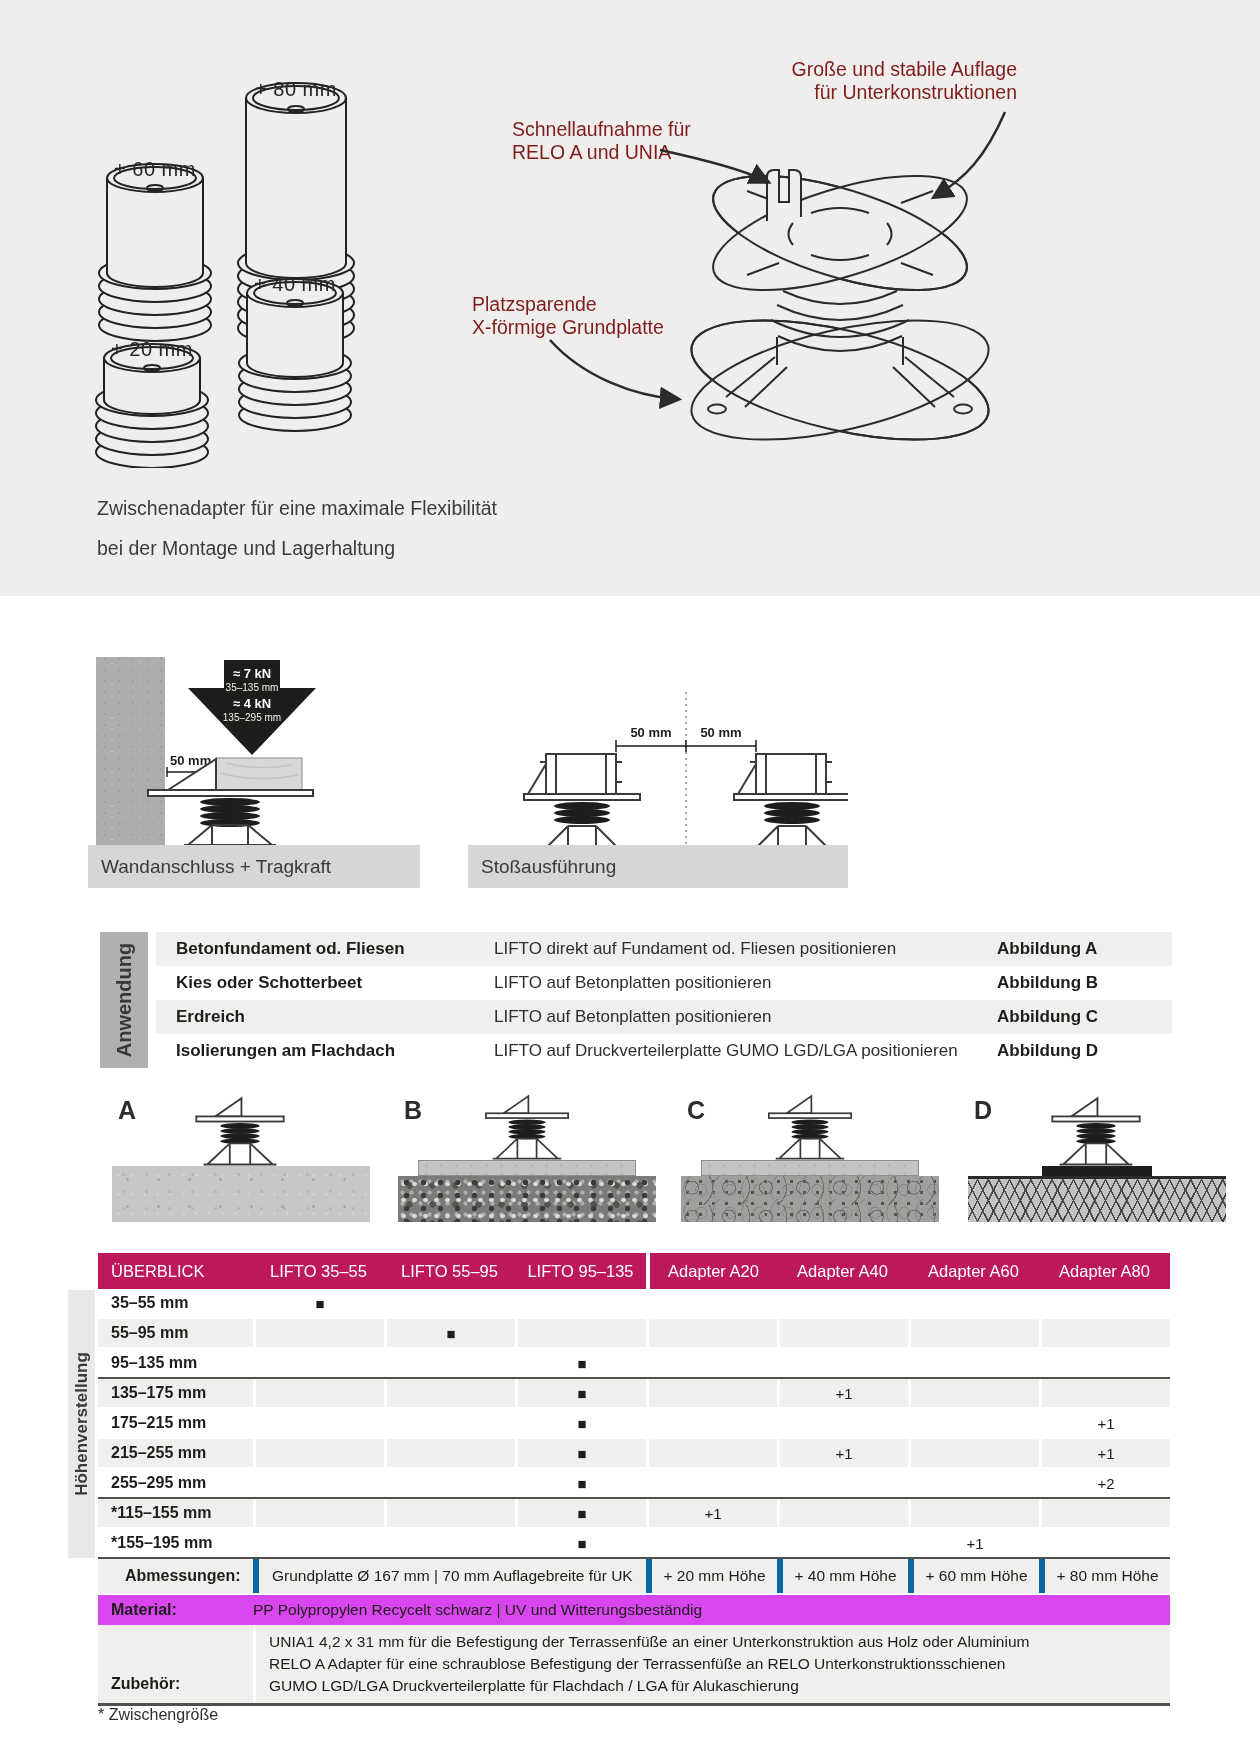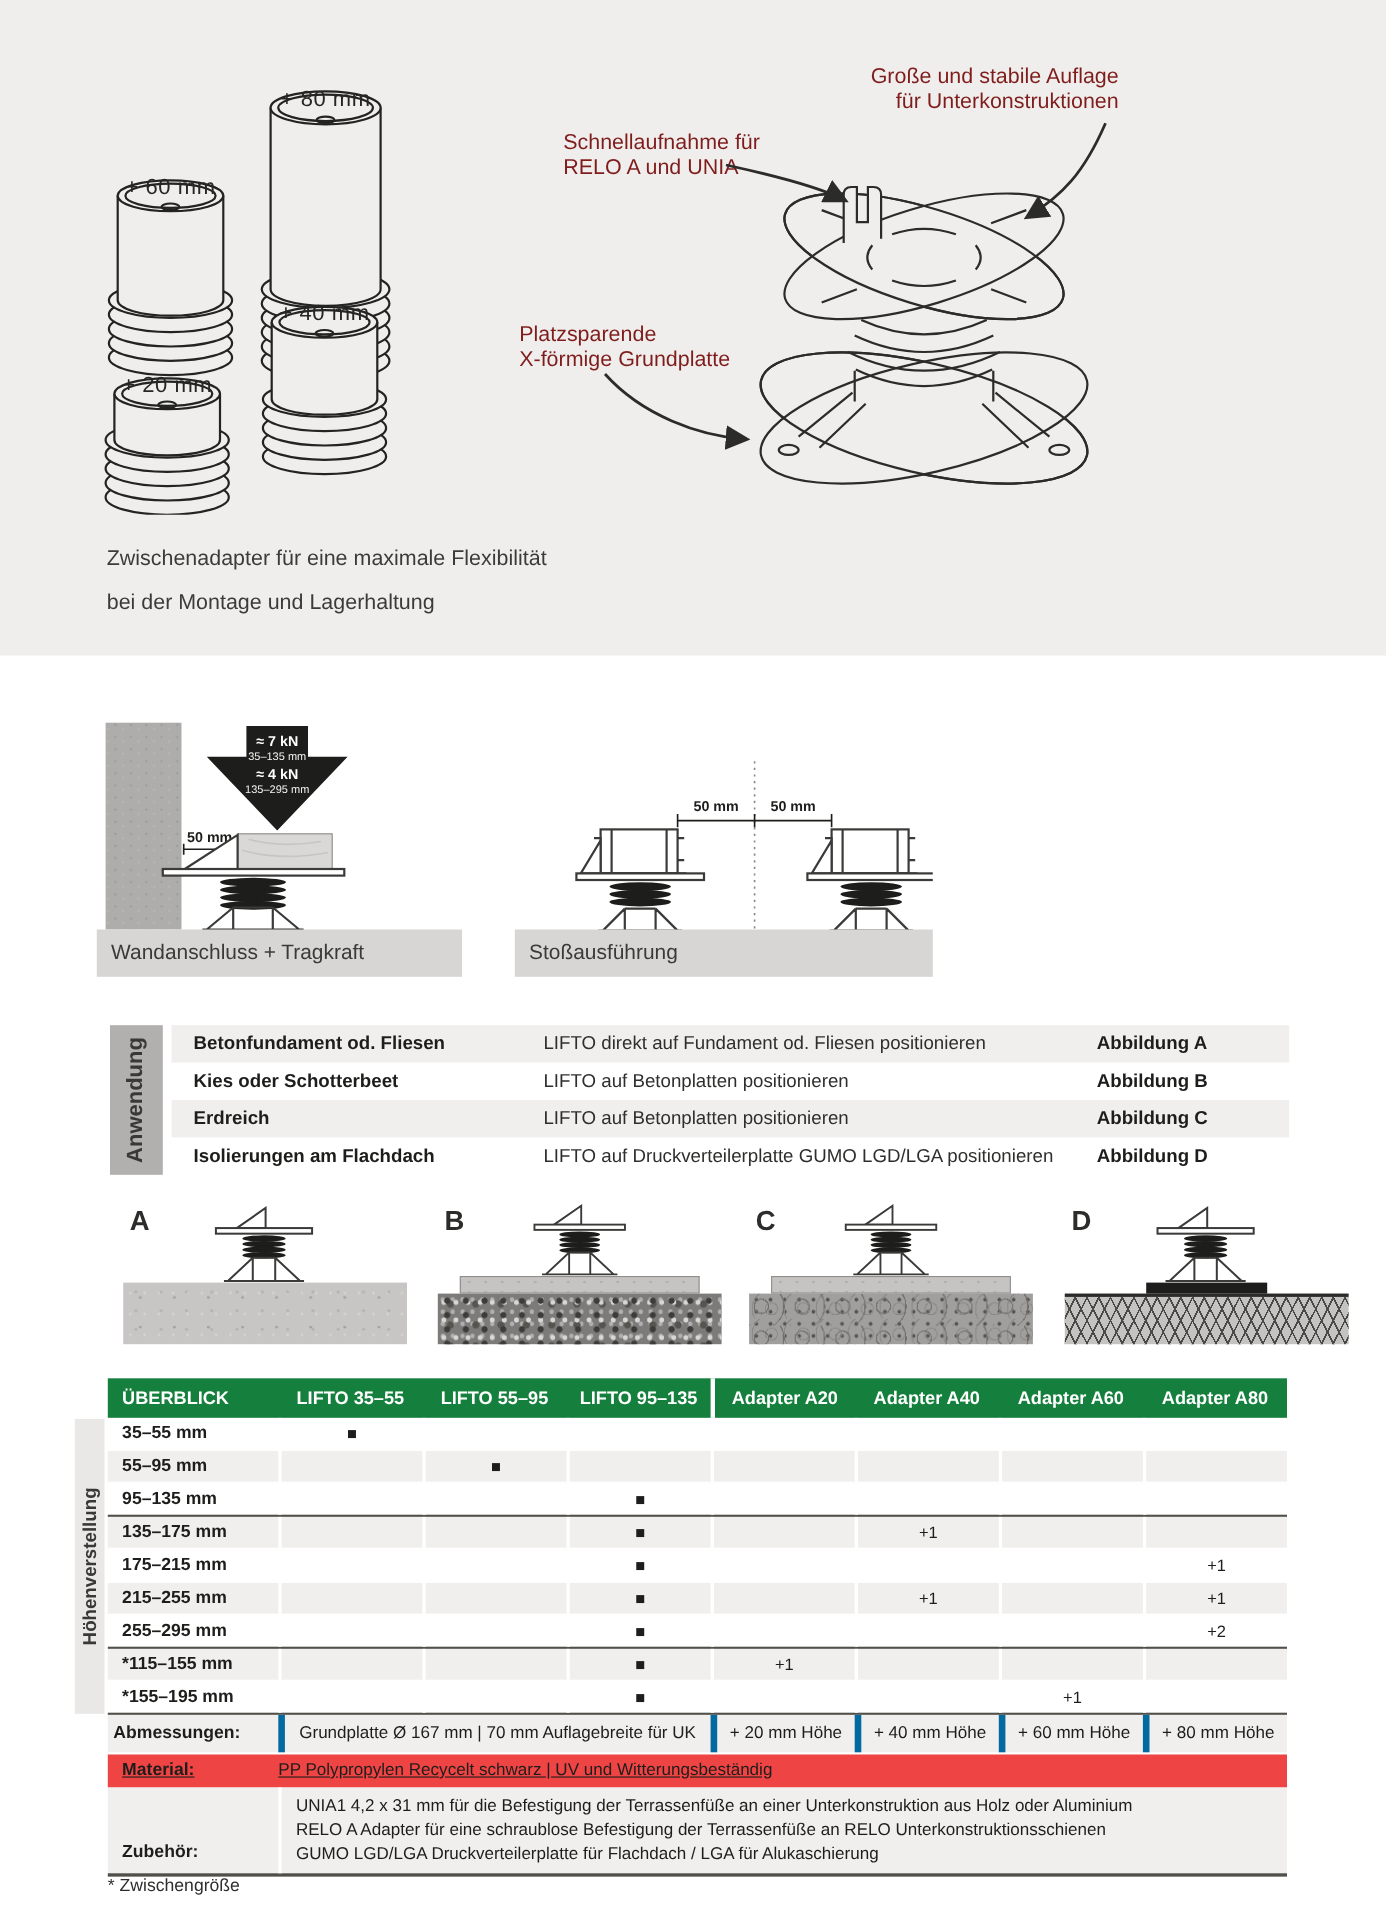--- a/index.html
+++ b/index.html
@@ -64,43 +64,43 @@
       background-image:repeating-linear-gradient(63deg,transparent 0 8px,#4a4948 8px 9.5px),
         repeating-linear-gradient(117deg,transparent 0 8px,#4a4948 8px 9.5px);}
   .slab{position:absolute;left:20px;width:218px;height:16px;bottom:46px;background:#c5c4c2;
         border:1px solid #8f8e8c;box-sizing:border-box;
         background-image:radial-gradient(circle,#b2b1af 1px,transparent 1.4px);background-size:15px 9px;}
   .blackplate{position:absolute;left:74px;width:110px;height:10px;bottom:46px;background:#1d1d1b;}
   
   .ovw-side{left:68px;top:1290px;width:27px;height:268px;background:#e9e8e6;}
   .ovw-side .vtxt{font-size:17px;}
   .ovw{left:98px;top:1253px;width:1072px;}
-  .ovw-head{display:grid;grid-template-columns:155px repeat(7,131px);height:36px;background:#15803d;
-            color:#fff;font-weight:bold;font-size:16.5px;align-items:center;}
+  .ovw-head{display:grid;grid-template-columns:155px repeat(7,131px);height:36px;background:#be185d;
+            color:#fff;font-weight:normal;font-size:16.5px;align-items:center;}
   .ovw-head .hc{text-align:center;}
   .ovw-head .hc:first-child{text-align:left;padding-left:13px;}
   .ovw-head .hc:nth-child(5){border-left:4px solid #fff;box-sizing:border-box;height:36px;line-height:36px;}
   .ovw-row{display:grid;grid-template-columns:155px repeat(7,131px);height:30px;align-items:center;
            box-sizing:border-box;border-bottom:2px solid #fff;background:#fff;}
   .ovw-row:nth-of-type(even){background:#f0efed;}
   .ovw-row.thick{border-bottom:2px solid #504f4a;}
   .ovw-row .c{text-align:center;font-size:15px;color:#1d1d1b;height:100%;display:flex;
               align-items:center;justify-content:center;box-sizing:border-box;}
   .ovw-row .c + .c{border-left:3px solid #fff;}
   .ovw-row .lab{justify-content:flex-start;padding-left:13px;font-weight:bold;font-size:16px;}
   .mark{font-size:11px;}
   .ovw-dim{display:grid;grid-template-columns:155px 393px repeat(4,131px);height:36px;background:#f0efed;
            align-items:center;font-size:15.5px;color:#1d1d1b;border-bottom:2px solid #fff;box-sizing:border-box;}
   .ovw-dim div{height:100%;display:flex;align-items:center;box-sizing:border-box;}
   .ovw-dim div + div{border-left:6px solid #0369a1;}
-  .ovw-dim .dl{font-weight:bold;padding-left:5px;font-size:16px;}
+  .ovw-dim .dl{font-weight:bold;padding-left:27px;font-size:16px;}
   .ovw-dim .ds{padding-left:13px;}
   .ovw-dim .dc{justify-content:center;}
-  .ovw-mat{display:grid;grid-template-columns:155px auto;height:30px;background:#ef4444;align-items:center;
-           font-size:15.5px;color:#1d1d1b;text-decoration:underline;}
+  .ovw-mat{display:grid;grid-template-columns:155px auto;height:30px;background:#d946ef;align-items:center;
+           font-size:15.5px;color:#1d1d1b;}
   .ovw-mat .ml{font-weight:bold;padding-left:13px;font-size:16px;}
   .ovw-acc{display:grid;grid-template-columns:155px auto;background:#f0efed;
            border-bottom:3px solid #504f4a;min-height:70px;align-items:center;}
   .ovw-acc .al{font-weight:bold;padding-left:13px;font-size:16px;color:#1d1d1b;align-self:center;margin-top:39px;}
   .ovw-acc .atxt{border-left:3px solid #fff;padding:6px 0 6px 13px;font-size:15.5px;line-height:22px;
                  color:#1d1d1b;align-self:center;}
   .footnote{left:98px;top:1706px;font-size:16px;color:#2e2e2d;}
   .dimtxt{font-size:13px;font-weight:bold;fill:#1d1d1b;}
   .kn-big{font-size:13px;font-weight:bold;fill:#fff;text-anchor:middle;}
   .kn-small{font-size:10px;fill:#f3f2ee;text-anchor:middle;}

